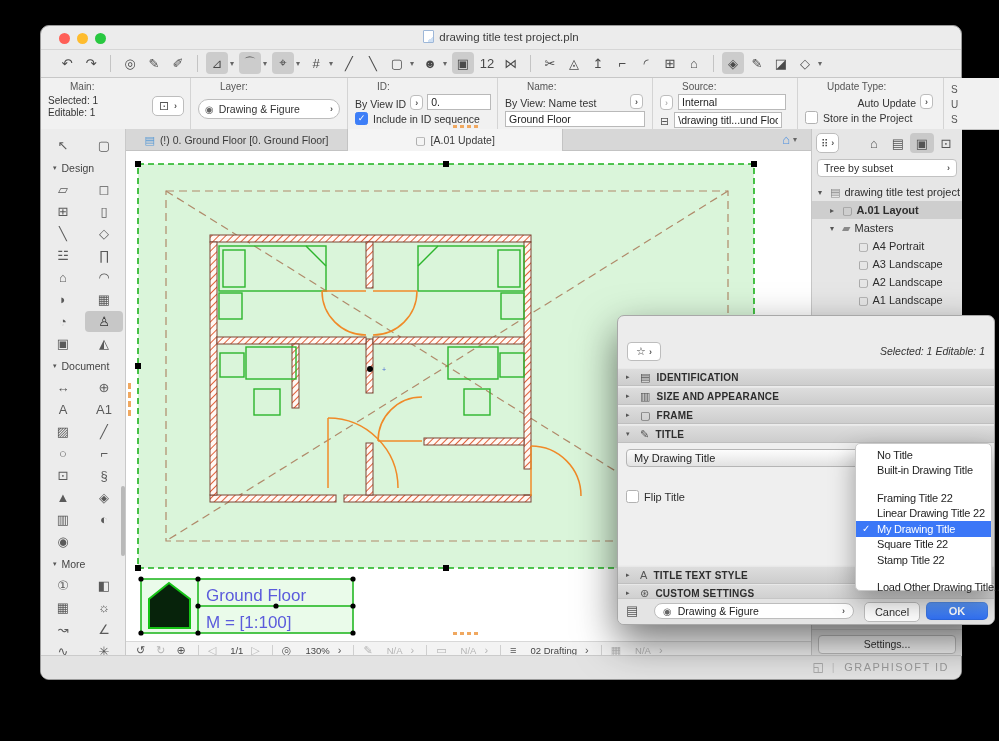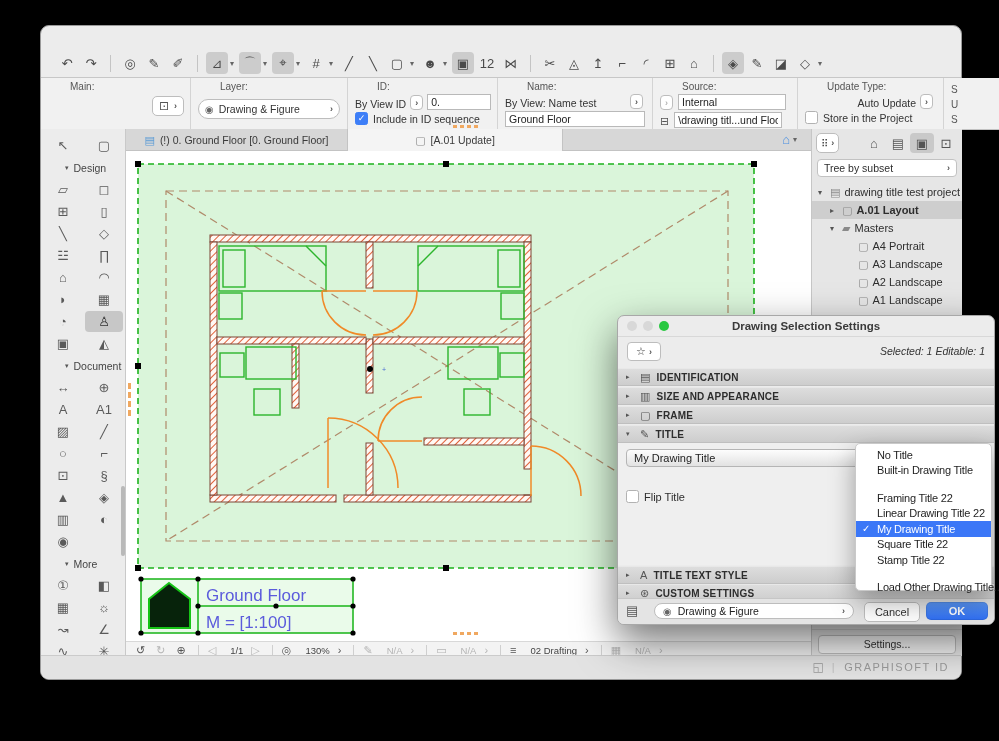--- a/index.html
+++ b/index.html
@@ -49,21 +49,21 @@
   .lay-ico{color:#888;font-size:11px;}
 
   
   .toolbox{position:absolute;left:0;top:103px;width:85px;bottom:23px;background:#ececec;
            border-right:1px solid #c9c9c9;box-sizing:border-box;padding-top:6px;display:flex;flex-wrap:wrap;
            align-content:flex-start;}
   .tool{width:38px;height:21px;margin:0 0 1px 3px;display:flex;align-items:center;justify-content:center;
         font-size:13px;color:#5a5a5a;border-radius:4px;}
   .tool .tlb{display:none;}
   .tool.sel{background:#c7c7c7;color:#333;}
-  .tool.hdr{width:100%;justify-content:flex-start;padding-left:24px;box-sizing:border-box;height:18px;
+  .tool.hdr{width:100%;justify-content:flex-start;padding-left:12px;box-sizing:border-box;height:18px;
             margin:2px 0;color:#444;align-items:center;}
   .tool.hdr .td{font-size:7px;color:#555;margin-right:5px;}
   .tool.hdr .tlb{display:inline;font-size:10.5px;}
   .td{display:none;}
   .tool.hdr .td{display:inline;}
   .tbx-scroll{position:absolute;right:2px;bottom:10px;width:4px;height:70px;background:#b9b9b9;border-radius:2px;}
 
   
   .canvasarea{position:absolute;left:85px;top:125px;width:685px;height:490px;background:#ffffff;overflow:hidden;}
 
@@ -161,20 +161,28 @@
 
   .eye{font-size:10px;color:#666;}
 </style>
 </head>
 <body>
 
 <div id="stage">
 
   <div class="win">
 
+    <div class="titlebar">
+      <span class="tl" style="left:18px;background:#ff5f57;"></span>
+      <span class="tl" style="left:36px;background:#febc2e;"></span>
+      <span class="tl" style="left:54px;background:#28c840;"></span>
+      <div class="wtitle">
+        <span class="docico"></span><span>drawing title test project.pln</span>
+      </div>
+    </div>
 
     <div class="toolbar">
 
     <span class="tb-it">
           <span>↶</span>
         </span>
         <span class="tb-it">
           <span>↷</span>
         </span>
         <span class="tb-it sep">
@@ -283,20 +291,24 @@
           <span>◇</span>
         </span>
         <span class="tb-it chev">
           <span>▾</span>
         </span>
       </div>
 
     <div class="infobar">
       <div class="ib-sec" style="width:150px;">
         <div class="ib-lab">Main:</div>
+        <div style="font-size:10px;color:#333;line-height:12px;margin-top:3px;">
+          <div>Selected: 1</div>
+          <div>Editable: 1</div>
+        </div>
         <div class="ddbtn" style="position:absolute;right:6px;top:18px;border-radius:5px;">
           <span style="font-size:12px;color:#555;">⊡</span>
           <span class="chevr">›</span>
         </div>
       </div>
       <div class="ib-sec" style="width:157px;">
         <div class="ib-lab">Layer:</div>
         <div class="ddbtn" style="margin-top:5px;width:128px;justify-content:space-between;">
           <span style="display:flex;align-items:center;gap:5px;">
               <span class="eye">◉</span>
@@ -903,26 +915,20 @@
     <div class="bstrip">
       <div class="brand">
         <span class="bico">◱</span>
         <span class="bsep">|</span>
         <span>GRAPHISOFT ID</span>
       </div>
     </div>
   </div>
 
   <div class="dlg">
-    <div class="dlg-title">
-      <span class="tl" style="left:9px;background:#d8d8d8;"></span>
-      <span class="tl" style="left:25px;background:#d8d8d8;"></span>
-      <span class="tl" style="left:41px;background:#28c840;"></span>
-      <span>Drawing Selection Settings</span>
-    </div>
     <div class="dlg-star">
       <span>☆</span>
         <span class="chevr">›</span>
     </div>
     <div class="dlg-selinfo">Selected: 1 Editable: 1</div>
 
     <div class="dsec" style="top:52px;">
       <span class="dd">▸</span>
         <span class="di">▤</span>
         <span>IDENTIFICATION</span>

